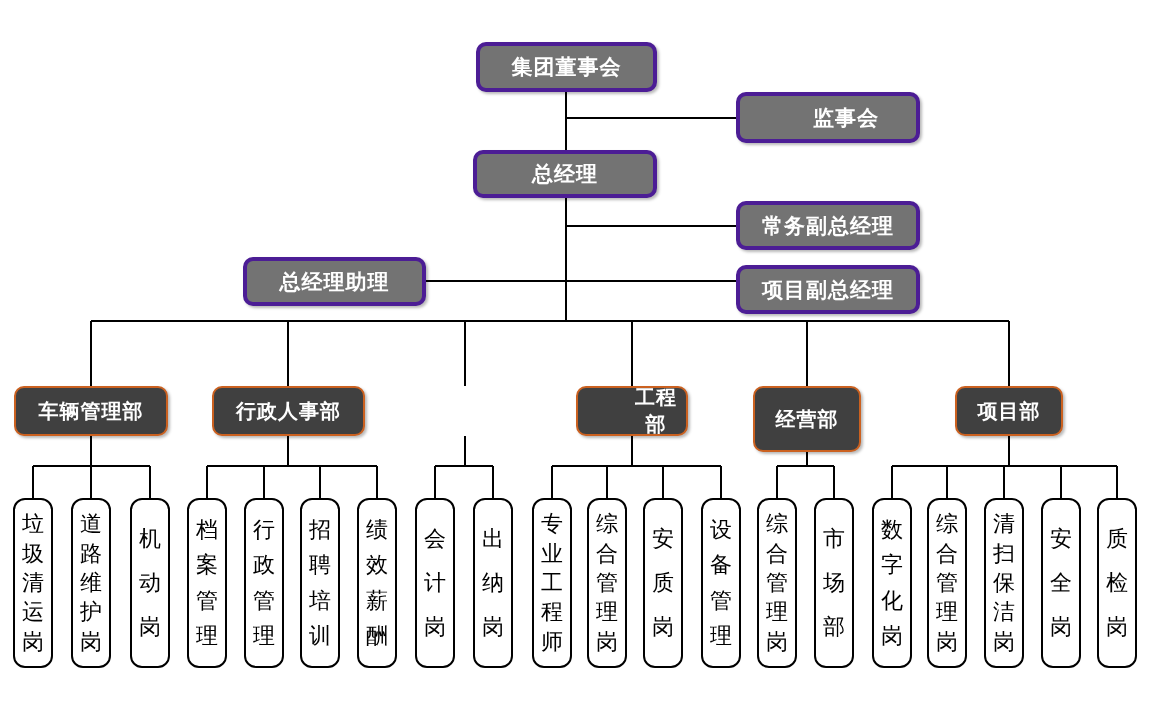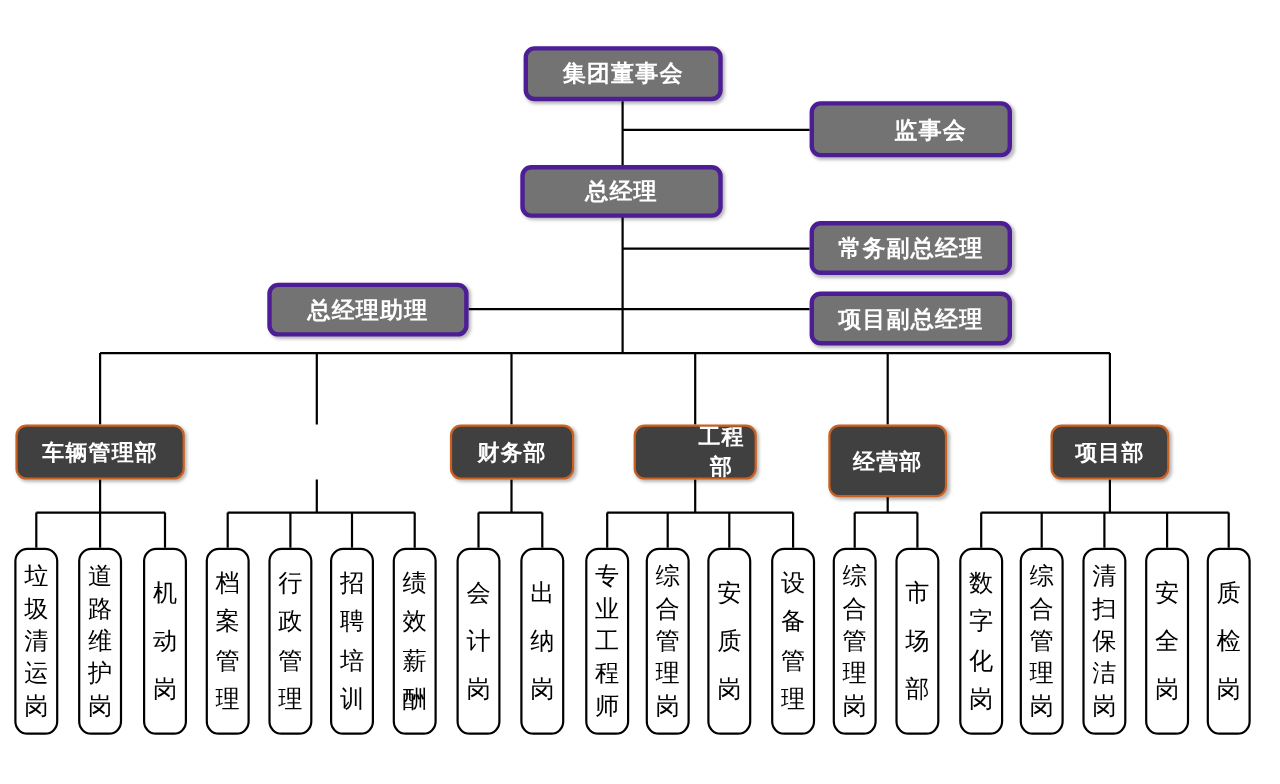--- a/index.html
+++ b/index.html
@@ -47,21 +47,21 @@
   </svg>
 
   <div class="node node-blue" style="left:476px;top:42px;width:181px;height:50px;">集团董事会</div>
   <div class="node node-blue" style="left:736px;top:92px;width:184px;height:51px;padding-left:36px;">监事会</div>
   <div class="node node-blue" style="left:473px;top:150px;width:184px;height:48px;">总经理</div>
   <div class="node node-blue" style="left:736px;top:201px;width:184px;height:49px;">常务副总经理</div>
   <div class="node node-blue" style="left:243px;top:257px;width:183px;height:49px;">总经理助理</div>
   <div class="node node-blue" style="left:736px;top:265px;width:184px;height:49px;">项目副总经理</div>
 
   <div class="node node-orange" style="left:14px;top:386px;width:154px;height:50px;">车辆管理部</div>
-  <div class="node node-orange" style="left:409px;top:386px;width:113px;height:50px;">财务部</div>
+  <div class="node node-orange" style="left:212px;top:386px;width:153px;height:50px;">行政人事部</div>
   <div class="node node-orange" style="left:576px;top:386px;width:112px;height:50px;padding-left:48px;">工程部</div>
   <div class="node node-orange" style="left:753px;top:386px;width:108px;height:66px;">经营部</div>
   <div class="node node-orange" style="left:955px;top:386px;width:108px;height:50px;">项目部</div>
 
   <div class="node node-leaf" style="left:13px;top:498px;width:40px;height:170px;">
       <span>垃</span>
       <span>圾</span>
       <span>清</span>
       <span>运</span>
       <span>岗</span>

